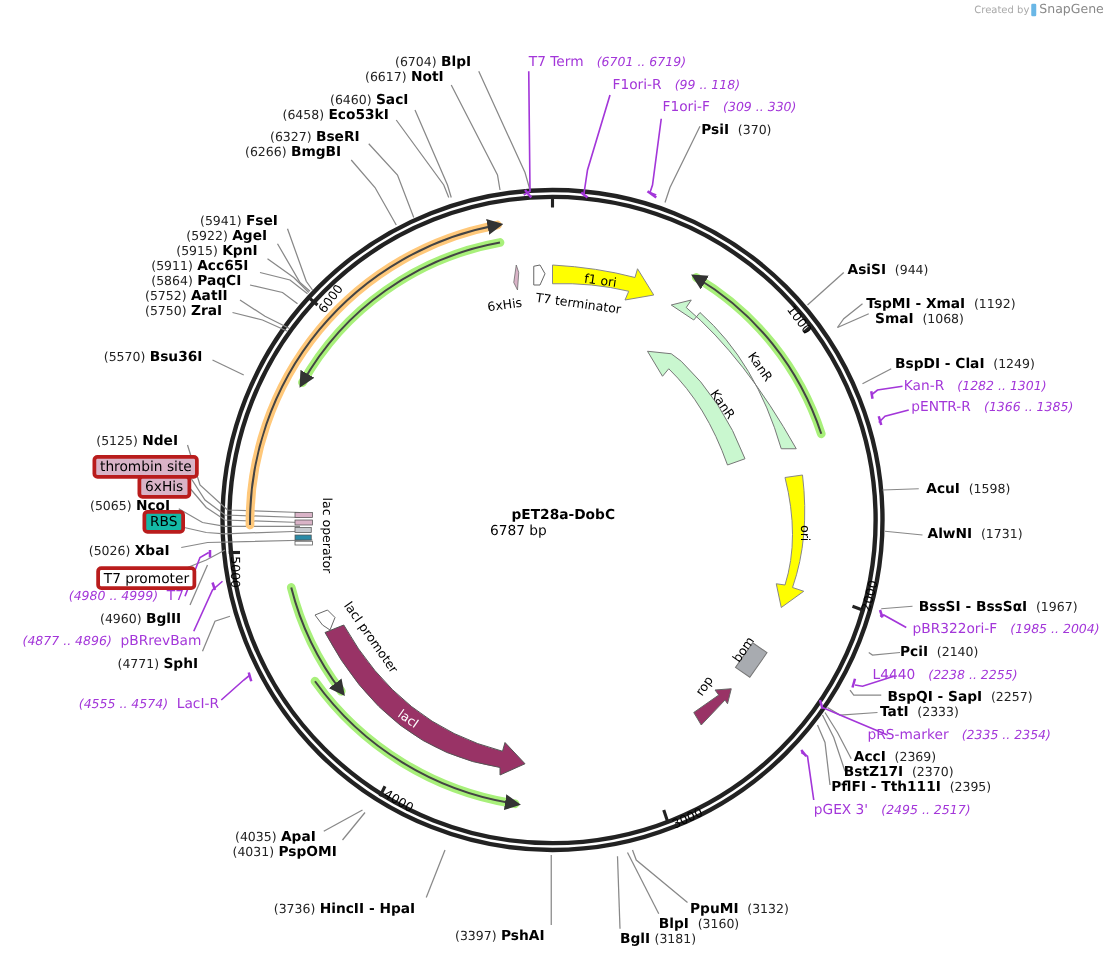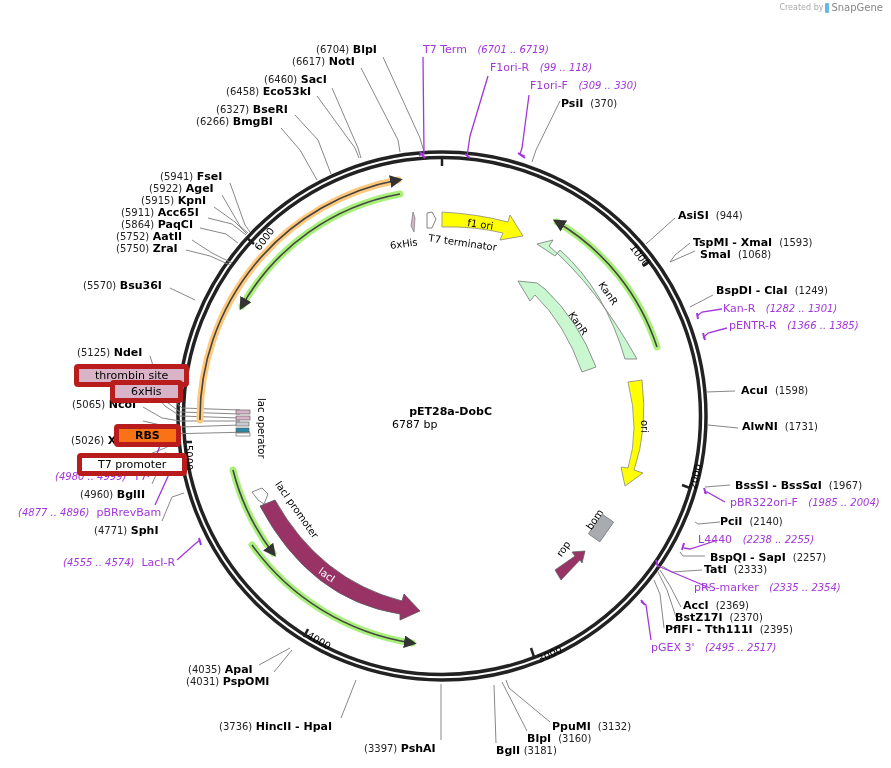--- a/index.html
+++ b/index.html
@@ -3,21 +3,21 @@
 <meta charset="utf-8">
 <style>
   html,body{margin:0;padding:0;background:#fff;}
   body{width:891px;height:768px;position:relative;overflow:hidden;font-family:"DejaVu Sans","Liberation Sans",sans-serif;}
   svg{position:absolute;left:0;top:0;}
   .lbl{position:absolute;white-space:nowrap;font-size:11px;line-height:12px;color:#000;}
   .pos{font-size:10px;color:#222;}
   .enz{font-weight:bold;font-size:11px;}
   .primer{color:#a336d9;font-size:11px;}
   .primer .pos{color:#a336d9;font-style:italic;}
-  .boxlbl{position:absolute;font-size:11px;padding:0 16px;border-radius:4px;border:5px solid #b91c1c;line-height:13px;white-space:nowrap;}
+  .boxlbl{position:absolute;font-size:11px;padding:0 3px;border-radius:4px;border:3px solid #b91c1c;line-height:13px;white-space:nowrap;}
   .credit{position:absolute;right:8px;top:2px;font-size:8px;color:#aaa;display:flex;align-items:center;gap:2px;}
   .credit .sg{font-size:10px;color:#888;}
   .credit .logo{display:inline-block;width:4px;height:10px;background:#6ab7e6;border-radius:1px;}
   .center-title{position:absolute;left:392px;top:405px;width:100px;text-align:right;font-weight:bold;font-size:11px;}
   .center-len{position:absolute;left:392px;top:418px;width:100px;text-align:left;font-size:11px;}
   .flbl{font-size:10px;fill:#000;font-family:"DejaVu Sans","Liberation Sans",sans-serif;}
   .tick{font-size:10px;fill:#000;font-family:"DejaVu Sans","Liberation Sans",sans-serif;}
 </style>
 </head>
 <body>
@@ -219,21 +219,21 @@
 <div class="lbl" style="left:188px;top:664px"><span class="pos">(4035)</span> <span class="enz">ApaI</span></div>
 <div class="lbl" style="left:186px;top:676px"><span class="pos">(4031)</span> <span class="enz">PspOMI</span></div>
 <div class="lbl" style="left:219px;top:721px"><span class="pos">(3736)</span> <span class="enz">HincII - HpaI</span></div>
 <div class="lbl" style="left:364px;top:743px"><span class="pos">(3397)</span> <span class="enz">PshAI</span></div>
 
 <div class="lbl" style="left:496px;top:745px"><span class="enz">BglI</span> <span class="pos">(3181)</span></div>
 <div class="lbl" style="left:527px;top:733px"><span class="enz">BlpI</span> &nbsp;<span class="pos">(3160)</span></div>
 <div class="lbl" style="left:552px;top:721px"><span class="enz">PpuMI</span> &nbsp;<span class="pos">(3132)</span></div>
 <div class="lbl" style="left:561px;top:98px"><span class="enz">PsiI</span> &nbsp;<span class="pos">(370)</span></div>
 <div class="lbl" style="left:678px;top:210px"><span class="enz">AsiSI</span> &nbsp;<span class="pos">(944)</span></div>
-<div class="lbl" style="left:693px;top:237px"><span class="enz">TspMI - XmaI</span> &nbsp;<span class="pos">(1593)</span></div>
+<div class="lbl" style="left:693px;top:237px"><span class="enz">TspMI - XmaI</span> &nbsp;<span class="pos">(1192)</span></div>
 <div class="lbl" style="left:700px;top:249px"><span class="enz">SmaI</span> &nbsp;<span class="pos">(1068)</span></div>
 <div class="lbl" style="left:716px;top:285px"><span class="enz">BspDI - ClaI</span> &nbsp;<span class="pos">(1249)</span></div>
 <div class="lbl" style="left:741px;top:385px"><span class="enz">AcuI</span> &nbsp;<span class="pos">(1598)</span></div>
 <div class="lbl" style="left:742px;top:421px"><span class="enz">AlwNI</span> &nbsp;<span class="pos">(1731)</span></div>
 <div class="lbl" style="left:735px;top:480px"><span class="enz">BssSI - BssSαI</span> &nbsp;<span class="pos">(1967)</span></div>
 <div class="lbl" style="left:720px;top:516px"><span class="enz">PciI</span> &nbsp;<span class="pos">(2140)</span></div>
 <div class="lbl" style="left:710px;top:552px"><span class="enz">BspQI - SapI</span> &nbsp;<span class="pos">(2257)</span></div>
 <div class="lbl" style="left:704px;top:564px"><span class="enz">TatI</span> &nbsp;<span class="pos">(2333)</span></div>
 <div class="lbl" style="left:683px;top:600px"><span class="enz">AccI</span> &nbsp;<span class="pos">(2369)</span></div>
 <div class="lbl" style="left:675px;top:612px"><span class="enz">BstZ17I</span> &nbsp;<span class="pos">(2370)</span></div>
@@ -247,14 +247,14 @@
 <div class="lbl primer" style="left:730px;top:497px"><span>pBR322ori-F</span> &nbsp;&nbsp;<span class="pos">(1985 .. 2004)</span></div>
 <div class="lbl primer" style="left:698px;top:534px"><span>L4440</span> &nbsp;&nbsp;<span class="pos">(2238 .. 2255)</span></div>
 <div class="lbl primer" style="left:694px;top:582px"><span>pRS-marker</span> &nbsp;&nbsp;<span class="pos">(2335 .. 2354)</span></div>
 <div class="lbl primer" style="left:651px;top:642px"><span>pGEX 3'</span> &nbsp;&nbsp;<span class="pos">(2495 .. 2517)</span></div>
 <div class="lbl primer" style="left:55px;top:471px"><span class="pos">(4980 .. 4999)</span> &nbsp;<span>T7</span></div>
 <div class="lbl primer" style="left:18px;top:507px"><span class="pos">(4877 .. 4896)</span> &nbsp;<span>pBRrevBam</span></div>
 <div class="lbl primer" style="left:63px;top:557px"><span class="pos">(4555 .. 4574)</span> &nbsp;<span>LacI-R</span></div>
 
 <div class="boxlbl" style="left:74px;top:364px;background:#d9b3c7;">thrombin site</div>
 <div class="boxlbl" style="left:110px;top:380px;background:#d9b3c7;">6xHis</div>
-<div class="boxlbl" style="left:114px;top:424px;background:#f97316;font-weight:bold;">RBS</div>
+<div class="boxlbl" style="left:114px;top:408px;background:#14b8a6;">RBS</div>
 <div class="boxlbl" style="left:77px;top:453px;background:#ffffff;">T7 promoter</div>
 
 </body></html>

